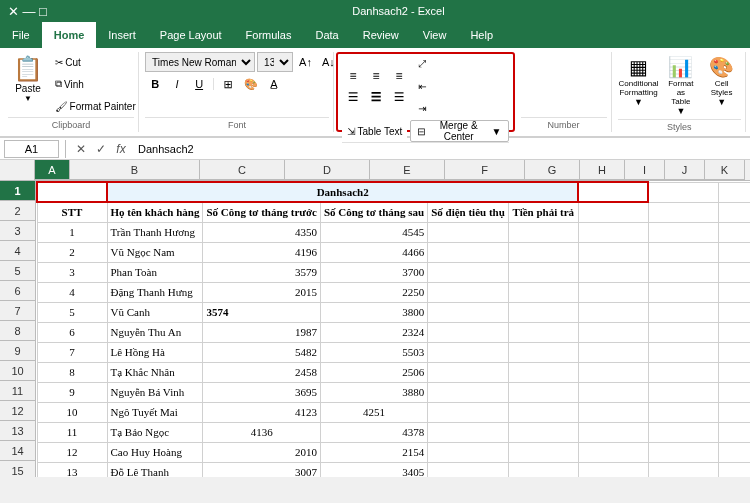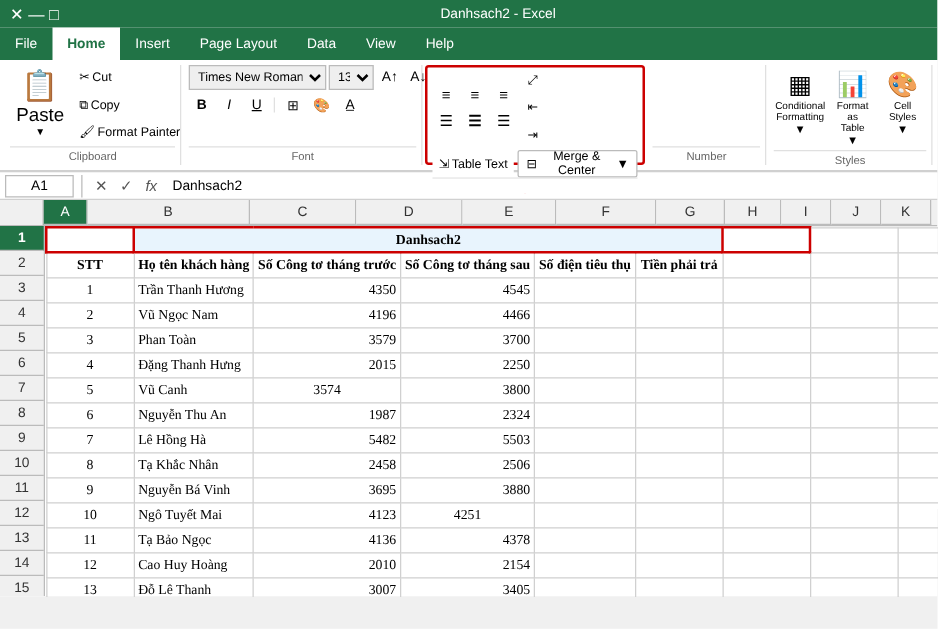--- a/index.html
+++ b/index.html
@@ -80,37 +80,39 @@
 <div class="title-bar">
   <span style="margin-right:8px; font-size:13px;">✕ — □</span>
   <span class="title-bar-title">Danhsach2 - Excel</span>
 </div>
 
 <div class="ribbon-tabs">
   <div class="ribbon-tab">File</div>
   <div class="ribbon-tab active">Home</div>
   <div class="ribbon-tab">Insert</div>
   <div class="ribbon-tab">Page Layout</div>
+  <div class="ribbon-tab">Formulas</div>
   <div class="ribbon-tab">Data</div>
+  <div class="ribbon-tab">Review</div>
   <div class="ribbon-tab">View</div>
   <div class="ribbon-tab">Help</div>
 </div>
 
 <div class="ribbon-content">
 
   <div class="ribbon-group">
     <div class="ribbon-group-content">
       <div class="paste-btn">
         <span style="font-size:24px;">📋</span>
-        <span style="font-size:15px;">Paste</span>
+        <span style="font-size:10px;">Paste</span>
         <span style="font-size:8px;">▼</span>
       </div>
       <div class="small-btns">
         <div class="small-btn">✂ <span>Cut</span></div>
-        <div class="small-btn">⧉ <span>Copy</span></div>
+        <div class="small-btn">⧉ <span>Vinh</span></div>
         <div class="small-btn">🖌 <span>Format Painter</span></div>
       </div>
     </div>
     <div class="ribbon-group-label">Clipboard</div>
   </div>
 
   <div class="ribbon-group" style="min-width:160px;">
     <div class="ribbon-group-content" style="flex-direction:column; gap:2px;">
       <div class="font-row">
         <select class="font-select">
@@ -306,21 +308,21 @@
         <td style="text-align:right;">2250</td>
         <td></td>
             <td></td>
             <td></td>
             <td></td>
             <td></td>
       </tr>
       <tr>
         <td style="text-align:center;">5</td>
         <td>Vũ Canh</td>
-        <td style="text-align:center;">3574</td>
+        <td style="text-align:left;font-weight:bold;">3574</td>
         <td style="text-align:right;">3800</td>
         <td></td>
             <td></td>
             <td></td>
             <td></td>
             <td></td>
       </tr>
       <tr>
         <td style="text-align:center;">6</td>
         <td>Nguyễn Thu An</td>
@@ -372,21 +374,21 @@
         <td style="text-align:center;">4251</td>
         <td></td>
             <td></td>
             <td></td>
             <td></td>
             <td></td>
       </tr>
       <tr>
         <td style="text-align:center;">11</td>
         <td>Tạ Bảo Ngọc</td>
-        <td style="text-align:right;">4136</td>
+        <td style="text-align:center;">4136</td>
         <td style="text-align:right;">4378</td>
         <td></td>
             <td></td>
             <td></td>
             <td></td>
             <td></td>
       </tr>
       <tr>
         <td style="text-align:center;">12</td>
         <td>Cao Huy Hoàng</td>

